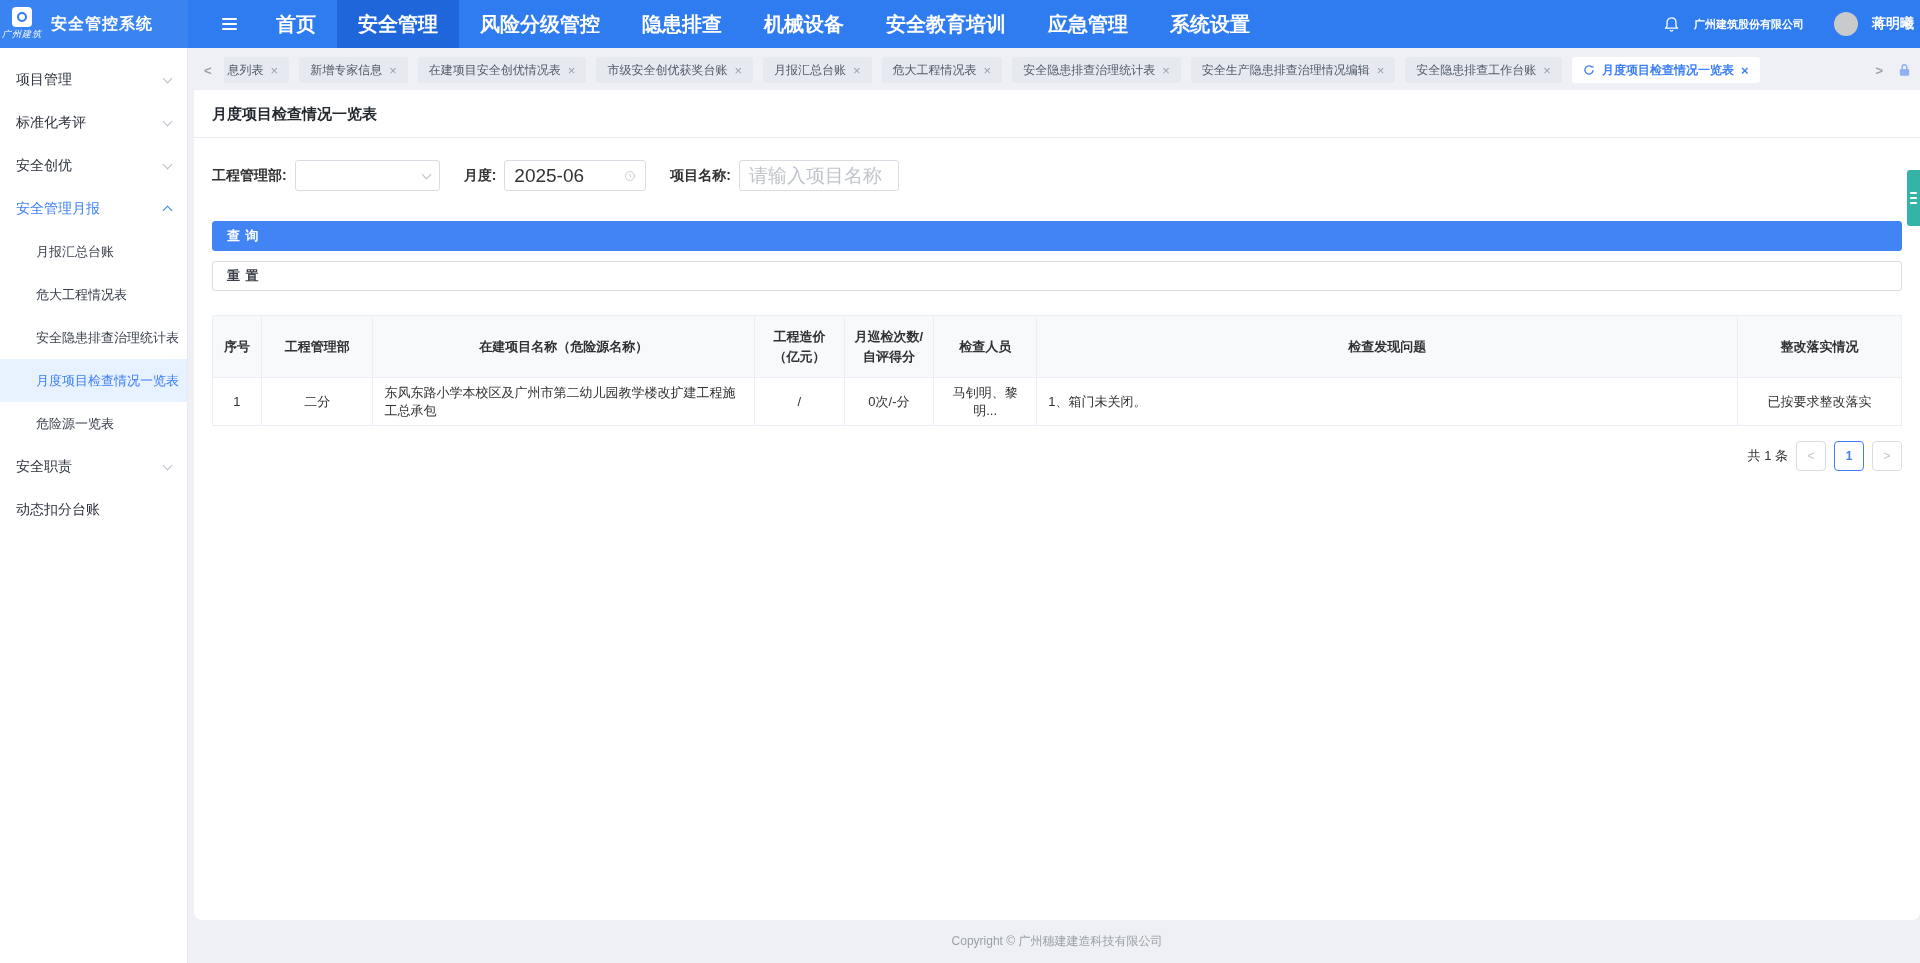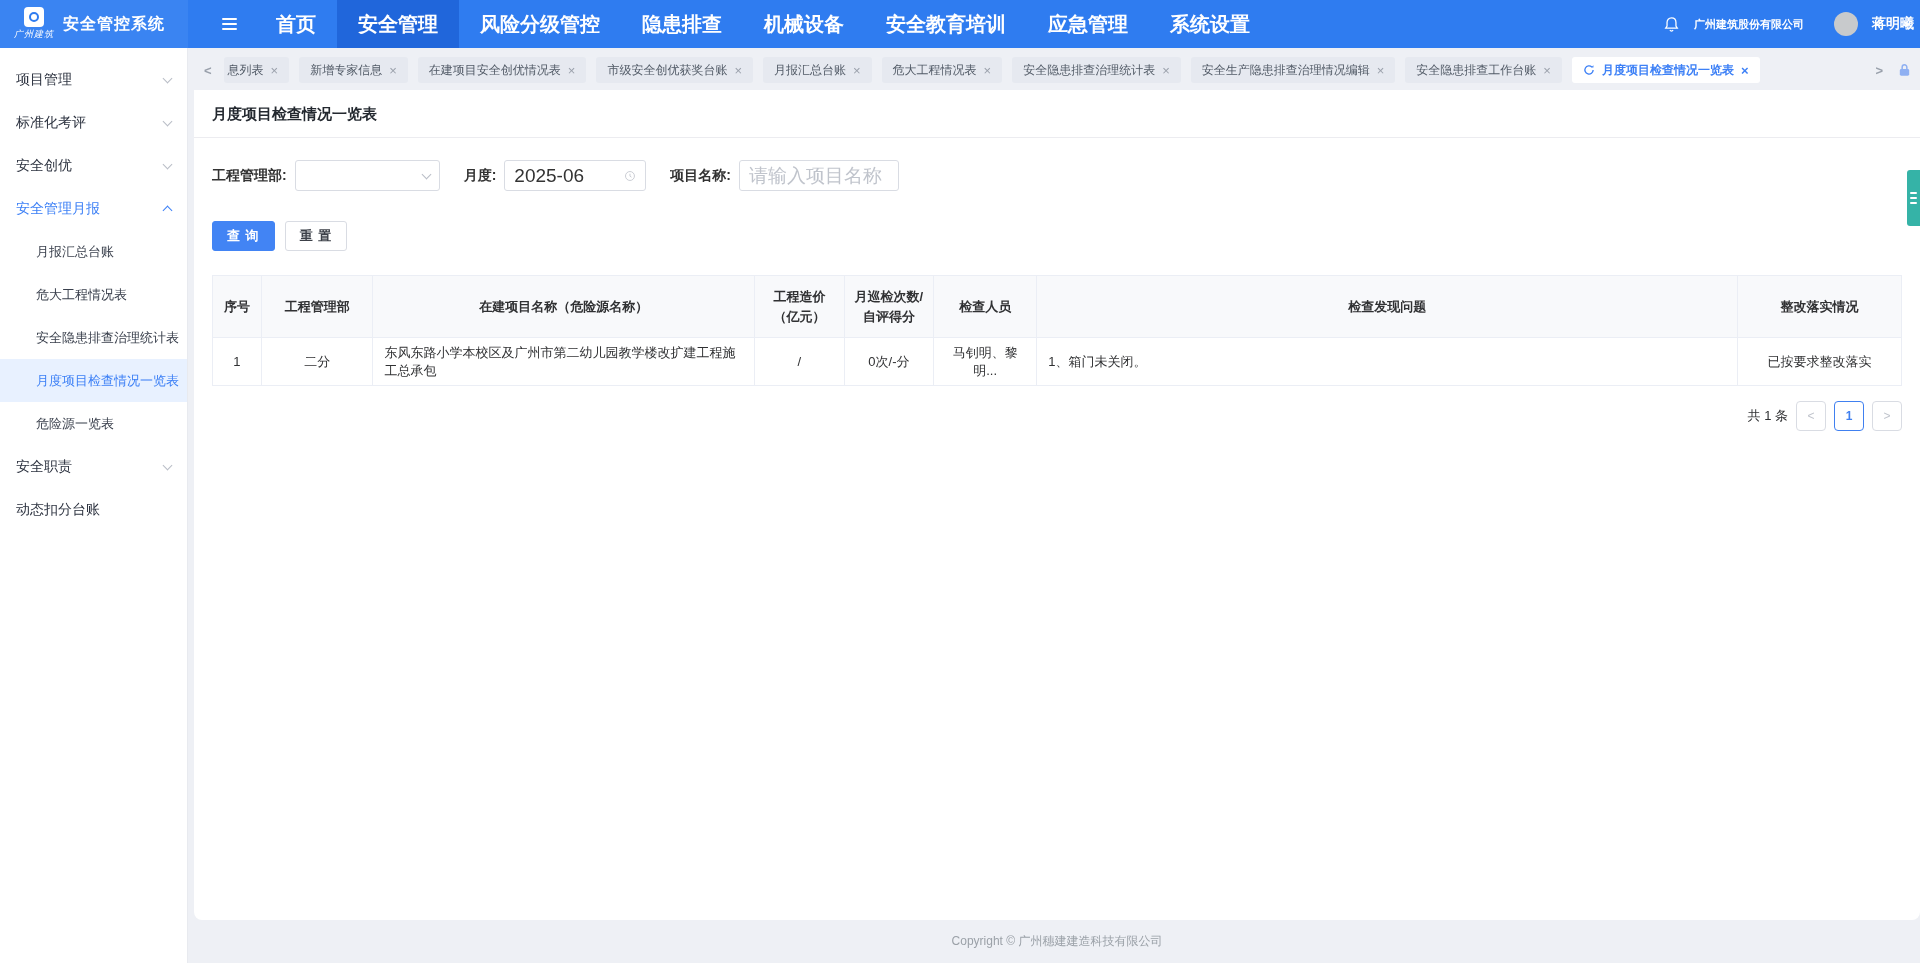--- a/index.html
+++ b/index.html
@@ -1,21 +1,21 @@
 <!DOCTYPE html>
 <html><head>
 <meta charset="utf-8">
 <style>
   * { margin:0; padding:0; box-sizing:border-box; }
   html,body { width:1920px; height:963px; overflow:hidden; }
   body { font-family:"Liberation Sans","DejaVu Sans",sans-serif; background:#eef0f5; color:#303133; }
 
   
   .header { display:flex; height:48px; background:#2f7cf0; color:#fff; align-items:stretch; }
-  .brand { width:188px; background:#3a84f2; display:flex; align-items:center; padding-left:14px; gap:9px; flex:none; }
+  .brand { width:188px; background:#3a84f2; display:flex; align-items:center; padding-left:2px; gap:9px; flex:none; }
   .logo { display:flex; flex-direction:column; align-items:center; gap:1px; }
   .logo-box { width:20px; height:20px; background:#fff; border-radius:4px; display:flex; align-items:center; justify-content:center; }
   .logo-ring { width:10px; height:10px; border:2px solid #2f7cf0; border-radius:50%; }
   .logo-script { font-size:9px; font-style:italic; letter-spacing:1px; }
   .app-title { font-size:16px; font-weight:bold; letter-spacing:1px; }
   .topnav { display:flex; align-items:stretch; flex:1; }
   .collapse-btn { display:flex; flex-direction:column; justify-content:center; gap:3px; padding:0 18px; margin-left:16px; cursor:pointer; }
   .collapse-btn i { display:block; width:15px; height:2px; background:#fff; border-radius:1px; }
   .nav-item { display:flex; align-items:center; padding:0 21px; font-size:20px; font-weight:bold; cursor:pointer; }
   .nav-item.active { background:#2066db; }
@@ -55,21 +55,21 @@
 
   .filters { display:flex; align-items:center; margin-top:22px; gap:8px; font-size:14px; }
   .f-label { color:#333; font-weight:bold; flex:none; }
   .f-select { width:145px; height:31px; border:1px solid #d9dce3; border-radius:3px; background:#fff; display:flex; align-items:center; justify-content:flex-end; padding:0 9px; margin-right:16px; cursor:pointer; }
   .f-input { height:31px; border:1px solid #d9dce3; border-radius:3px; display:flex; align-items:center; padding:0 9px; gap:6px; margin-right:16px; background:#fff; }
   .f-input input { border:none; outline:none; font-size:19px; font-family:inherit; color:#333; width:100%; background:transparent; }
   .f-input input::placeholder { color:#c0c4cc; }
   .w-month { width:142px; }
   .w-name { width:160px; }
 
-  .btn-row { display:flex; gap:10px; margin-top:30px; }
+  .btn-row { display:flex; gap:10px; margin-top:30px;flex-direction:column; }
   .btn { height:30px; padding:0 14px; border-radius:3px; font-size:13px; font-weight:bold; display:flex; align-items:center; cursor:pointer; letter-spacing:1px; }
   .btn.primary { background:#4284f4; color:#fff; border:1px solid #4284f4; }
   .btn.plain { background:#fff; color:#3c4048; border:1px solid #d9dce3; }
 
   table { width:100%; border-collapse:collapse; margin-top:24px; table-layout:fixed; }
   th, td { border:1px solid #ebeef5; font-size:13px; }
   th { background:#f8f9fb; color:#303133; font-weight:bold; height:62px; text-align:center; white-space:pre-line; line-height:1.5; }
   td { height:48px; text-align:center; color:#303133; padding:0 8px; }
   td.left { text-align:left; padding-left:11px; }
 

